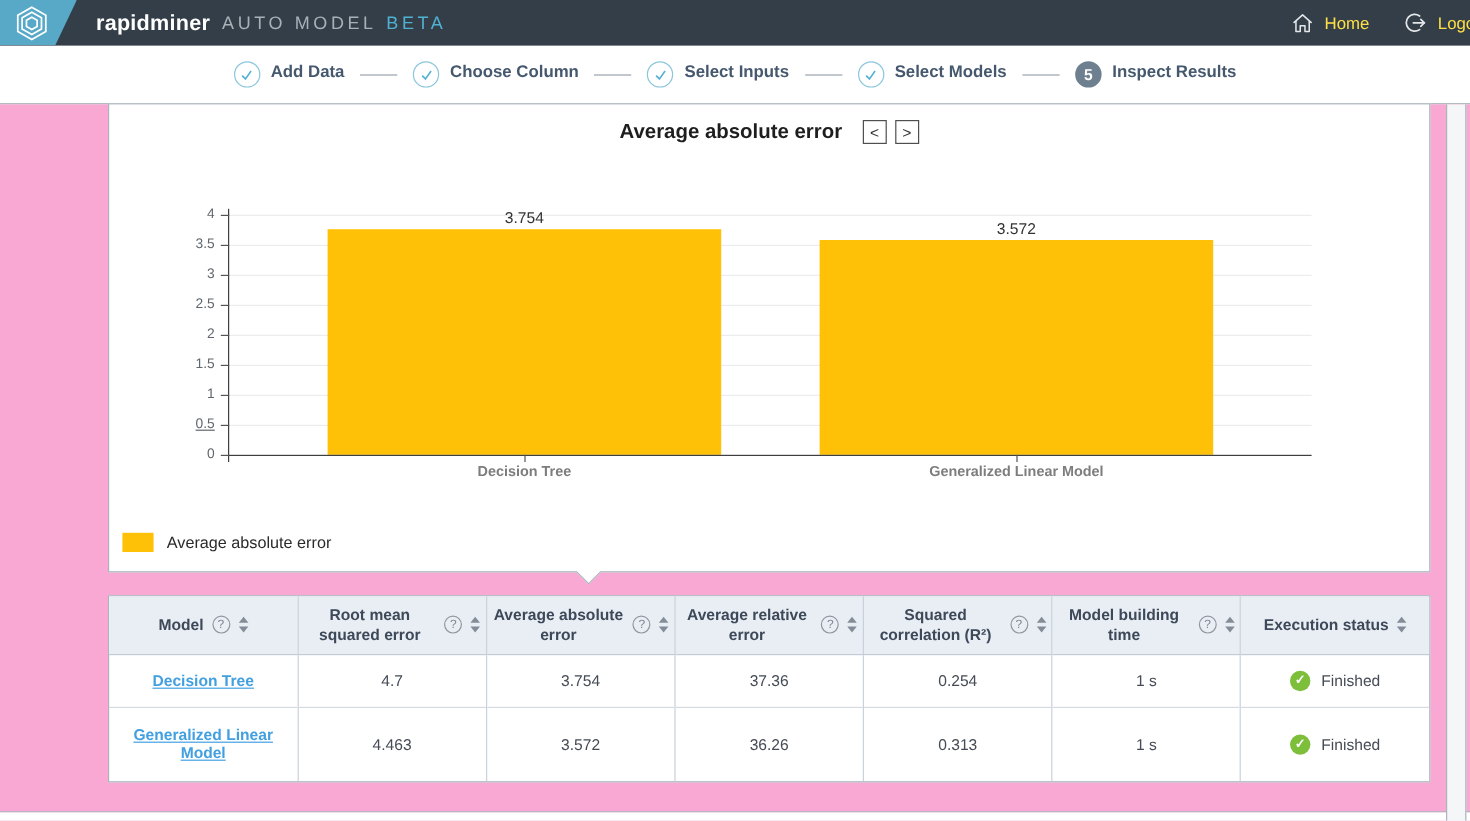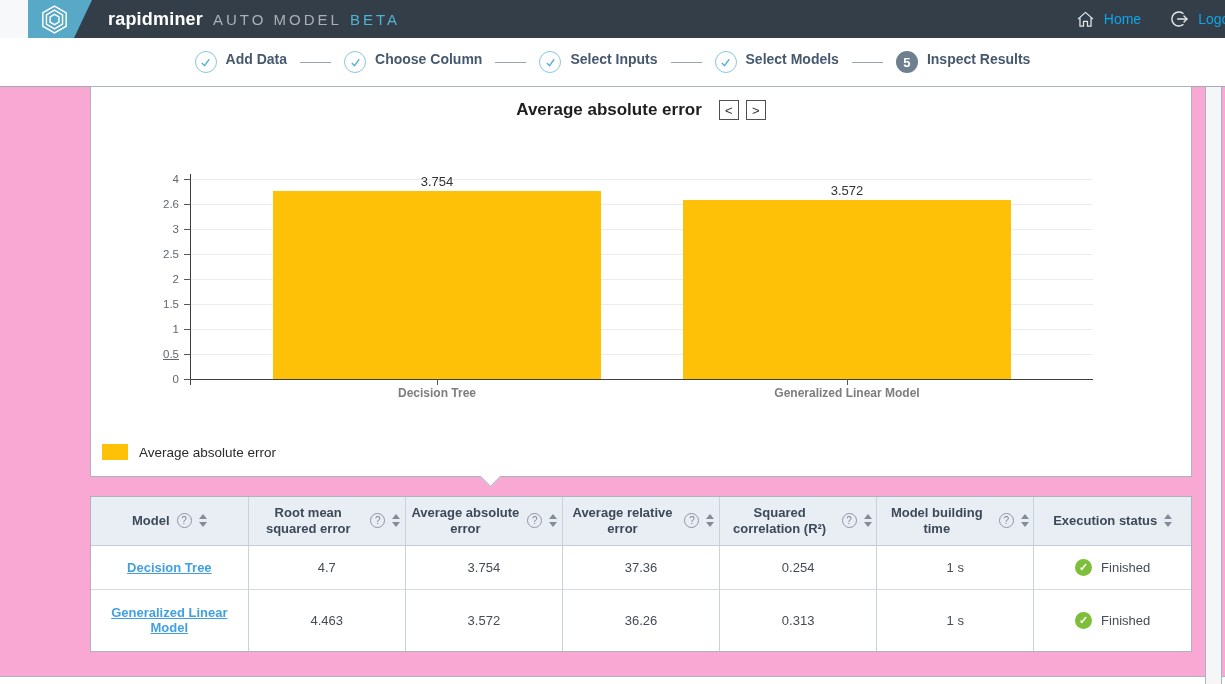--- a/index.html
+++ b/index.html
@@ -1,27 +1,27 @@
 <!DOCTYPE html>
 <html><head>
 <meta charset="utf-8">
 <style>
   * { margin:0; padding:0; box-sizing:border-box; }
   html,body { width:1225px; height:684px; overflow:hidden; }
   body { font-family:"Liberation Sans", sans-serif; background:#F7F8F9; }
 
   
-  .topbar { height:38px; background:#343E48; display:flex; align-items:center; position:relative; overflow:hidden;margin-left:28px; }
+  .topbar { height:38px; background:#343E48; display:flex; align-items:center; position:relative; overflow:hidden; }
   .logo-block { width:68px; height:38px; background:#57A9C7; clip-path:polygon(0 0,64px 0,46px 38px,0 38px); display:flex; align-items:center; padding-left:11px; flex:none; }
   .brand { display:flex; align-items:center; margin-left:12px; white-space:nowrap; }
   .brand-name { color:#FFFFFF; font-weight:bold; font-size:18px; letter-spacing:.2px; }
   .brand-product { color:#A9B0B7; font-size:15px; letter-spacing:3px; margin-left:10px; }
   .brand-beta { color:#50B2D2; font-size:15px; letter-spacing:3px; margin-left:8px; }
   .top-nav { margin-left:auto; display:flex; align-items:center; gap:28px; margin-right:-16px; }
-  .nav-item { display:flex; align-items:center; gap:9px; color:#0ea5e9; font-size:14px; cursor:pointer; white-space:nowrap; }
+  .nav-item { display:flex; align-items:center; gap:9px; color:#fde047; font-size:14px; cursor:pointer; white-space:nowrap; }
 
   
   .stepper { height:49px; background:#FFFFFF; border-bottom:1px solid #A2ABB4; display:flex; align-items:center; justify-content:center; gap:13px; }
   .step { display:flex; align-items:flex-start; gap:9px; cursor:pointer; }
   .step-circle { width:22px; height:22px; border-radius:50%; display:flex; align-items:center; justify-content:center; flex:none; }
   .step-circle.done { border:1px solid #8AC6DC; background:#fff; }
   .step-circle.current { background:#6E8090; color:#fff; font-size:13px; font-weight:bold; }
   .step-label { font-size:14px; font-weight:bold; color:#45586E; }
   .connector { width:31px; height:1px; background:#99A3AD; }
 
@@ -201,21 +201,21 @@
         <div class="ytick" style="top: 100px;"></div>
         <div class="ytick-label" style="top: 100px;">2</div>
         <div class="gridline" style="top: 75px;"></div>
         <div class="ytick" style="top: 75px;"></div>
         <div class="ytick-label" style="top: 75px;">2.5</div>
         <div class="gridline" style="top: 50px;"></div>
         <div class="ytick" style="top: 50px;"></div>
         <div class="ytick-label" style="top: 50px;">3</div>
         <div class="gridline" style="top: 25px;"></div>
         <div class="ytick" style="top: 25px;"></div>
-        <div class="ytick-label" style="top: 25px;">2.6</div>
+        <div class="ytick-label" style="top: 25px;">3.5</div>
         <div class="gridline" style="top: 0px;"></div>
         <div class="ytick" style="top: 0px;"></div>
         <div class="ytick-label" style="top: 0px;">4</div>
       </div>
 
     <div class="legend">
       <span class="legend-swatch" style="background: rgb(255, 193, 7);"></span>
       <span class="legend-label">Average absolute error</span>
     </div>
 

